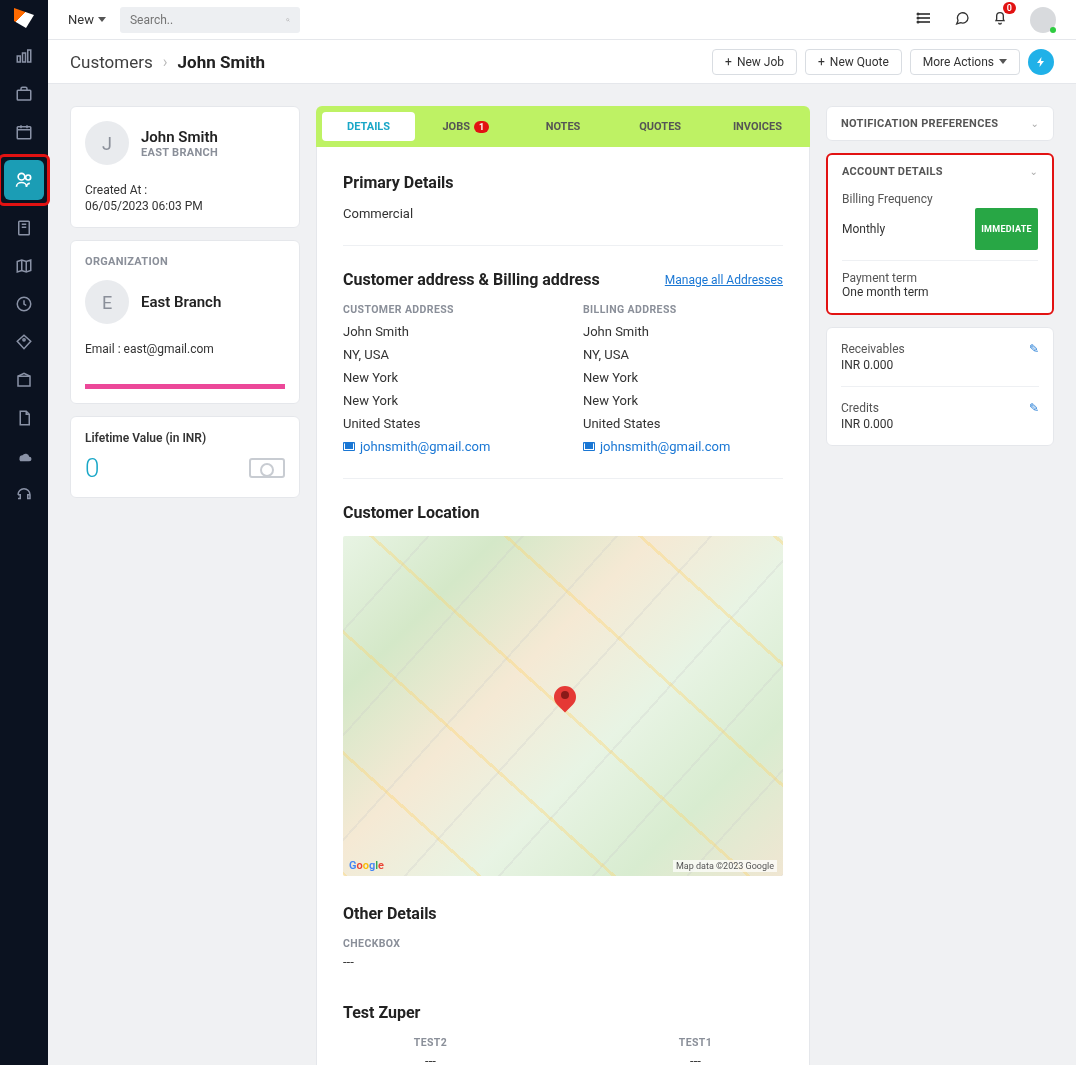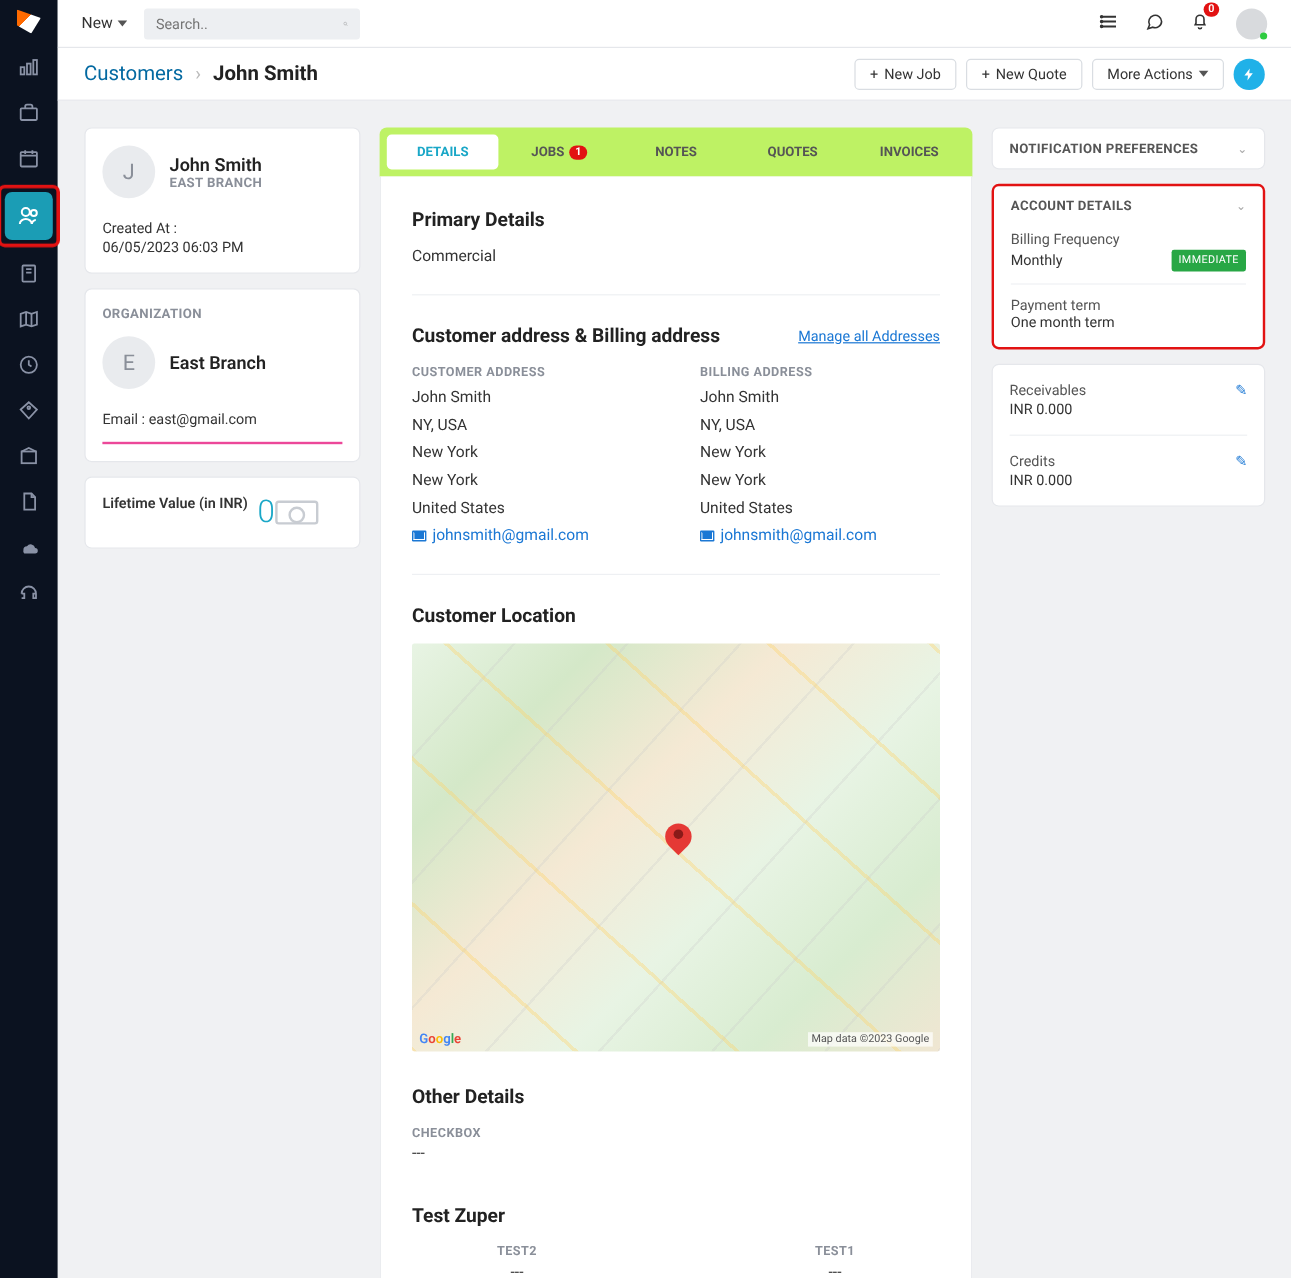--- a/index.html
+++ b/index.html
@@ -22,21 +22,21 @@
 .search-box { background: #edeff2; border-radius: 3px; height: 26px; width: 180px; display: flex; align-items: center; padding: 0 10px; font-size: 12px; color: #888; }
 .search-box input { border: none; background: transparent; outline: none; flex: 1; font-size: 12px; }
 .top-right { margin-left: auto; display: flex; align-items: center; gap: 22px; }
 .top-icon { color: #333; cursor: pointer; position: relative; }
 .badge0 { position: absolute; top: -8px; right: -8px; background: #e21212; color: #fff; font-size: 9px; border-radius: 8px; padding: 1px 4px; font-weight: 600; }
 .avatar { width: 26px; height: 26px; border-radius: 50%; background: #d8dadd; position: relative; }
 .avatar::after { content: ""; position: absolute; bottom: 0; right: 0; width: 6px; height: 6px; background: #2ecc40; border-radius: 50%; }
 
 
 .crumb-row { height: 44px; background: #fff; border-bottom: 1px solid #e5e7eb; display: flex; align-items: center; padding: 0 22px; gap: 10px; }
-.crumb { font-size: 17px; color: #0369a1; }
+.crumb { font-size: 17px; color: #404040; }
 .crumb-sep { color: #bbb; }
 .crumb-active { font-size: 17px; font-weight: 700; color: #222; }
 .crumb-actions { margin-left: auto; display: flex; gap: 8px; align-items: center; }
 .btn-outline { border: 1px solid #d9dde2; background: #fff; border-radius: 4px; padding: 5px 12px; font-size: 12px; color: #333; cursor: pointer; display: flex; align-items: center; gap: 5px; }
 .btn-circle { width: 26px; height: 26px; border-radius: 50%; background: #20b1e8; display: flex; align-items: center; justify-content: center; color: #fff; cursor: pointer; }
 
 
 .main-wrap { flex: 1; display: flex; flex-direction: column; overflow: hidden; }
 .content { flex: 1; padding: 22px; display: flex; gap: 16px; overflow-y: auto; }
 
@@ -45,22 +45,22 @@
 .card { background: #fff; border-radius: 6px; border: 1px solid #e5e7eb; }
 .cust-card { padding: 14px; }
 .cust-head { display: flex; gap: 12px; align-items: center; }
 .cust-initial { width: 44px; height: 44px; border-radius: 50%; background: #e9ebee; display: flex; align-items: center; justify-content: center; font-size: 18px; color: #8a8f99; }
 .cust-name { font-size: 15px; font-weight: 600; color: #222; }
 .cust-branch { font-size: 11px; font-weight: 700; color: #8a8f99; letter-spacing: 0.3px; }
 .cust-meta { margin-top: 18px; font-size: 12px; color: #333; }
 .org-card { padding: 14px; }
 .org-title { font-size: 11px; font-weight: 700; color: #8a8f99; letter-spacing: 0.3px; margin-bottom: 12px; }
 .org-head { display: flex; gap: 12px; align-items: center; }
-.org-meta { margin-top: 18px; font-size: 12px; color: #333; padding-bottom: 12px; border-bottom: 2px solid #ec4899; }
-.ltv-card { padding: 14px; display: flex; flex-direction: row; gap: 8px; }
+.org-meta { margin-top: 18px; font-size: 12px; color: #333; padding-bottom: 28px; border-bottom: 5px solid #ec4899; }
+.ltv-card { padding: 14px; display: flex; flex-direction: column; gap: 8px; }
 .ltv-title { font-size: 12px; font-weight: 600; color: #333; }
 .ltv-row { display: flex; align-items: center; justify-content: space-between; }
 .ltv-val { font-size: 26px; color: #1aa7c7; font-weight: 300; }
 .ltv-icon { width: 36px; height: 20px; border: 2px solid #c8ccd2; border-radius: 3px; position: relative; }
 .ltv-icon::before { content: ""; position: absolute; top: 3px; left: 50%; transform: translateX(-50%); width: 10px; height: 10px; border: 2px solid #c8ccd2; border-radius: 50%; }
 
 
 .center-col { flex: 1; min-width: 0; }
 .tabs { background: #bef264; border-radius: 6px 6px 0 0; display: flex; padding: 6px; gap: 4px; }
 .tab { flex: 1; text-align: center; font-size: 11px; font-weight: 700; color: #555; padding: 8px 4px; border-radius: 4px; cursor: pointer; display: flex; align-items: center; justify-content: center; gap: 4px; }
@@ -97,21 +97,21 @@
 .collapse-title { font-size: 11px; font-weight: 700; color: #555; letter-spacing: 0.3px; }
 .chev { color: #aaa; font-size: 10px; }
 .acct-card { border: 2px solid #e21212; border-radius: 6px; overflow: hidden; }
 .acct-head { padding: 10px 14px; display: flex; justify-content: space-between; align-items: center; }
 .acct-body { padding: 0 14px 14px; }
 .acct-item { border-top: 1px solid #eef0f3; padding-top: 10px; margin-top: 10px; }
 .acct-item:first-child { border-top: none; padding-top: 4px; margin-top: 0; }
 .acct-label { font-size: 12px; color: #555; }
 .acct-row { display: flex; align-items: center; justify-content: space-between; margin-top: 2px; }
 .acct-val { font-size: 12px; color: #333; }
-.pill { background: #28a745; color: #fff; font-size: 9px; font-weight: 400; padding: 4px 6px; border-radius: 2px; letter-spacing: 0.3px; }
+.pill { background: #28a745; color: #fff; font-size: 9px; font-weight: 700; padding: 16px 6px; border-radius: 2px; letter-spacing: 0.3px; }
 .recv-card { padding: 14px; }
 .recv-row { display: flex; justify-content: space-between; align-items: flex-start; }
 .recv-label { font-size: 12px; color: #555; }
 .recv-val { font-size: 12px; color: #333; margin-top: 2px; }
 .edit-icon { color: #1a77d4; font-size: 12px; cursor: pointer; }
 .recv-sep { height: 1px; background: #eef0f3; margin: 14px 0; }
 
 .tri-down { display: inline-block; width: 0; height: 0; border-left: 4px solid transparent; border-right: 4px solid transparent; border-top: 5px solid #555; }
 </style>
 </head>

